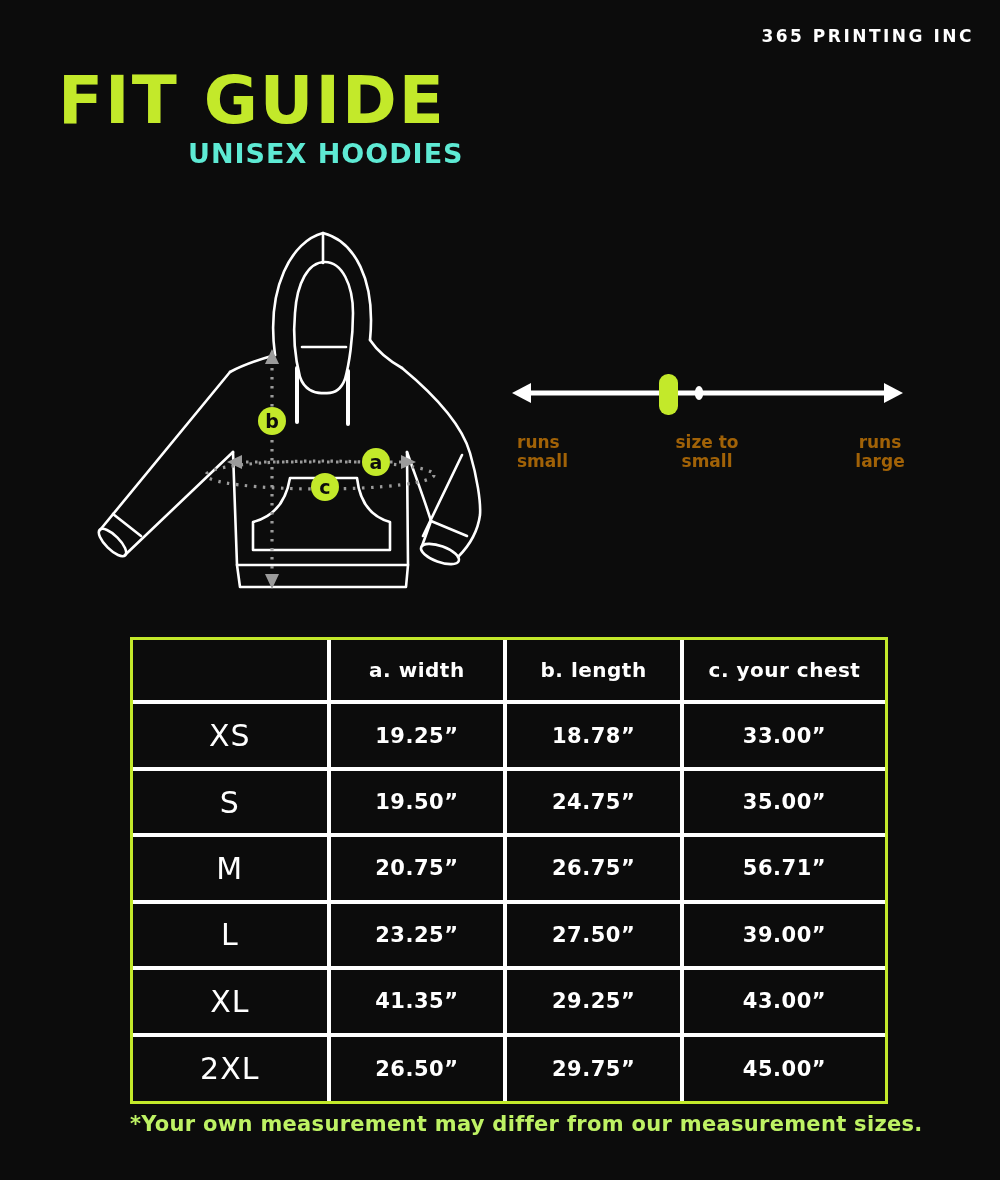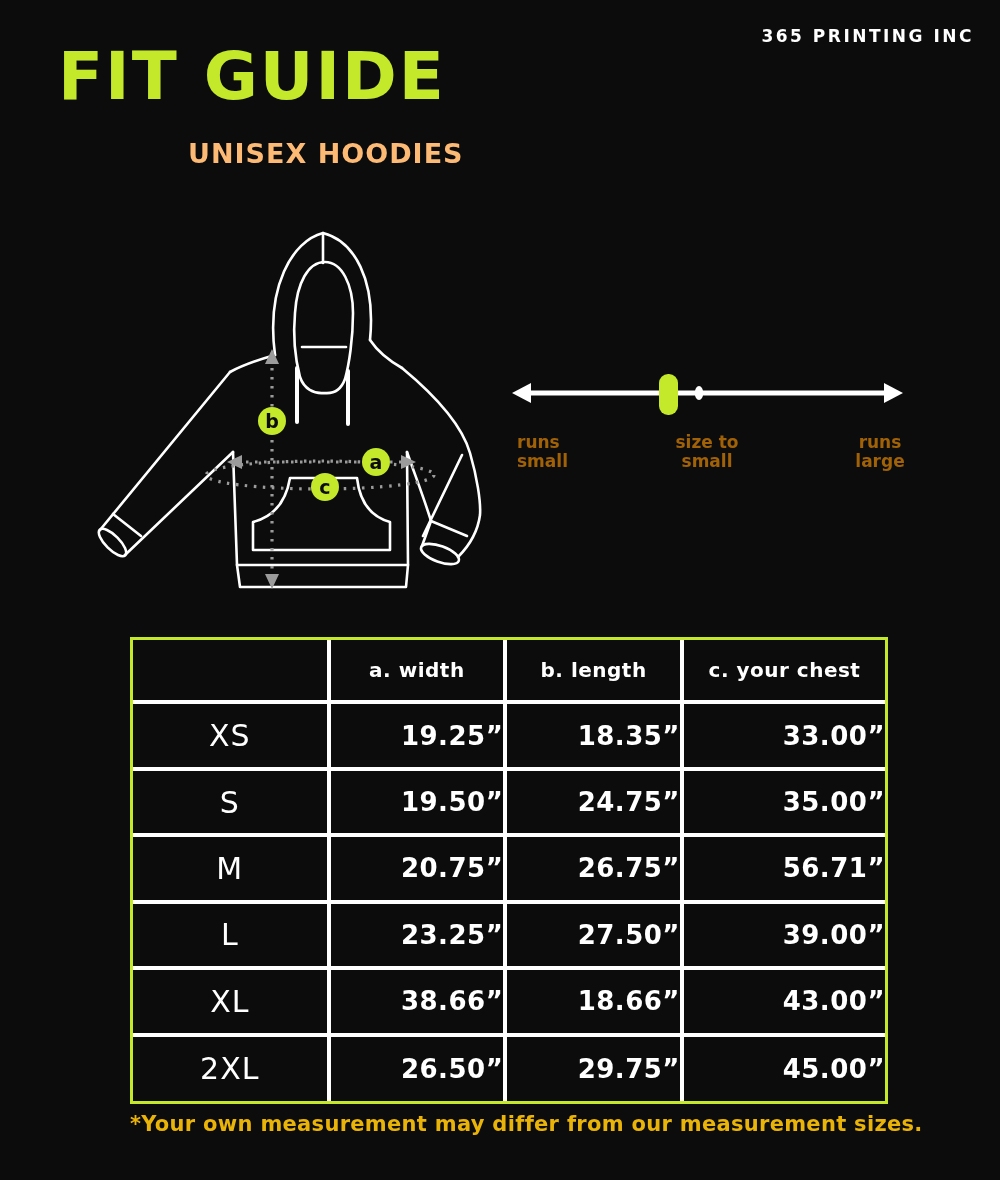--- a/index.html
+++ b/index.html
@@ -13,28 +13,28 @@
     width:1000px;height:1180px;
     font-family:"DejaVu Sans","Liberation Sans",sans-serif;
     color:#fff;overflow:hidden;
   }
   .brand{
     position:absolute;top:26px;right:26px;
     font-size:17px;font-weight:bold;letter-spacing:2.5px;
     color:#fff;white-space:nowrap;text-align:right;
   }
   .title{
-    position:absolute;left:58px;top:44px;
+    position:absolute;left:58px;top:68px;
     font-size:66px;font-weight:bold;letter-spacing:2px;
     color:var(--accent);line-height:1.0;white-space:nowrap;
   }
   .subtitle{
     position:absolute;left:188px;top:138px;
     font-size:27px;font-weight:bold;letter-spacing:1px;
-    color:#fdba74;white-space:nowrap;text-align:center;
+    color:#5eead4;white-space:nowrap;text-align:center;
   }
   .diagram{position:absolute;left:95px;top:225px;width:405px;height:395px;}
   .scale{position:absolute;left:505px;top:372px;width:405px;height:105px;}
   .scale svg{position:absolute;left:0;top:0;}
   .scale-label{
     position:absolute;top:61px;
     font-size:17px;font-weight:bold;line-height:1.12;
     color:#a16207;white-space:nowrap;
   }
   .scale-label.left{left:12px;text-align:left;}
@@ -56,24 +56,24 @@
   table{
     width:100%;height:100%;border-collapse:collapse;border-style:hidden;
     table-layout:fixed;
   }
   td,th{border:4px solid #fff;text-align:center;vertical-align:middle;color:#fff;}
   col.c0{width:26%;} col.c1{width:23.5%;} col.c2{width:23.5%;} col.c3{width:27%;}
   tr.head-row{height:62px;}
   tr.data-row{height:66px;}
   th{font-size:20px;font-weight:bold;letter-spacing:0.5px;}
   td.size-cell{font-size:30px;font-weight:normal;letter-spacing:1px;}
-  td.val-cell{font-size:26px;font-weight:bold;letter-spacing:0.5px;text-align:right;}
+  td.val-cell{font-size:21px;font-weight:bold;letter-spacing:0.5px;}
   .footnote{
     position:absolute;left:130px;top:1112px;width:758px;
-    text-align:center;font-size:21px;font-weight:bold;color:#eab308;
+    text-align:center;font-size:21px;font-weight:bold;color:#bef264;
     letter-spacing:0.3px;white-space:nowrap;
   }
 </style>
 </head>
 <body>
 
 <div class="brand">365 PRINTING INC</div>
 <div class="title">FIT GUIDE</div>
 <div class="subtitle">UNISEX HOODIES</div>
 
@@ -158,21 +158,21 @@
     <tbody>
         <tr class="head-row">
       <th></th>
       <th>a. width</th>
       <th>b. length</th>
       <th>c. your chest</th>
     </tr>
     <tr class="data-row">
       <td class="size-cell">XS</td>
       <td class="val-cell">19.25”</td>
-      <td class="val-cell">18.35”</td>
+      <td class="val-cell">18.78”</td>
       <td class="val-cell">33.00”</td>
     </tr>
     <tr class="data-row">
       <td class="size-cell">S</td>
       <td class="val-cell">19.50”</td>
       <td class="val-cell">24.75”</td>
       <td class="val-cell">35.00”</td>
     </tr>
     <tr class="data-row">
       <td class="size-cell">M</td>
@@ -181,22 +181,22 @@
       <td class="val-cell">56.71”</td>
     </tr>
     <tr class="data-row">
       <td class="size-cell">L</td>
       <td class="val-cell">23.25”</td>
       <td class="val-cell">27.50”</td>
       <td class="val-cell">39.00”</td>
     </tr>
     <tr class="data-row">
       <td class="size-cell">XL</td>
-      <td class="val-cell">38.66”</td>
-      <td class="val-cell">18.66”</td>
+      <td class="val-cell">41.35”</td>
+      <td class="val-cell">29.25”</td>
       <td class="val-cell">43.00”</td>
     </tr>
     <tr class="data-row">
       <td class="size-cell">2XL</td>
       <td class="val-cell">26.50”</td>
       <td class="val-cell">29.75”</td>
       <td class="val-cell">45.00”</td>
     </tr>
   </tbody>
     </table>

